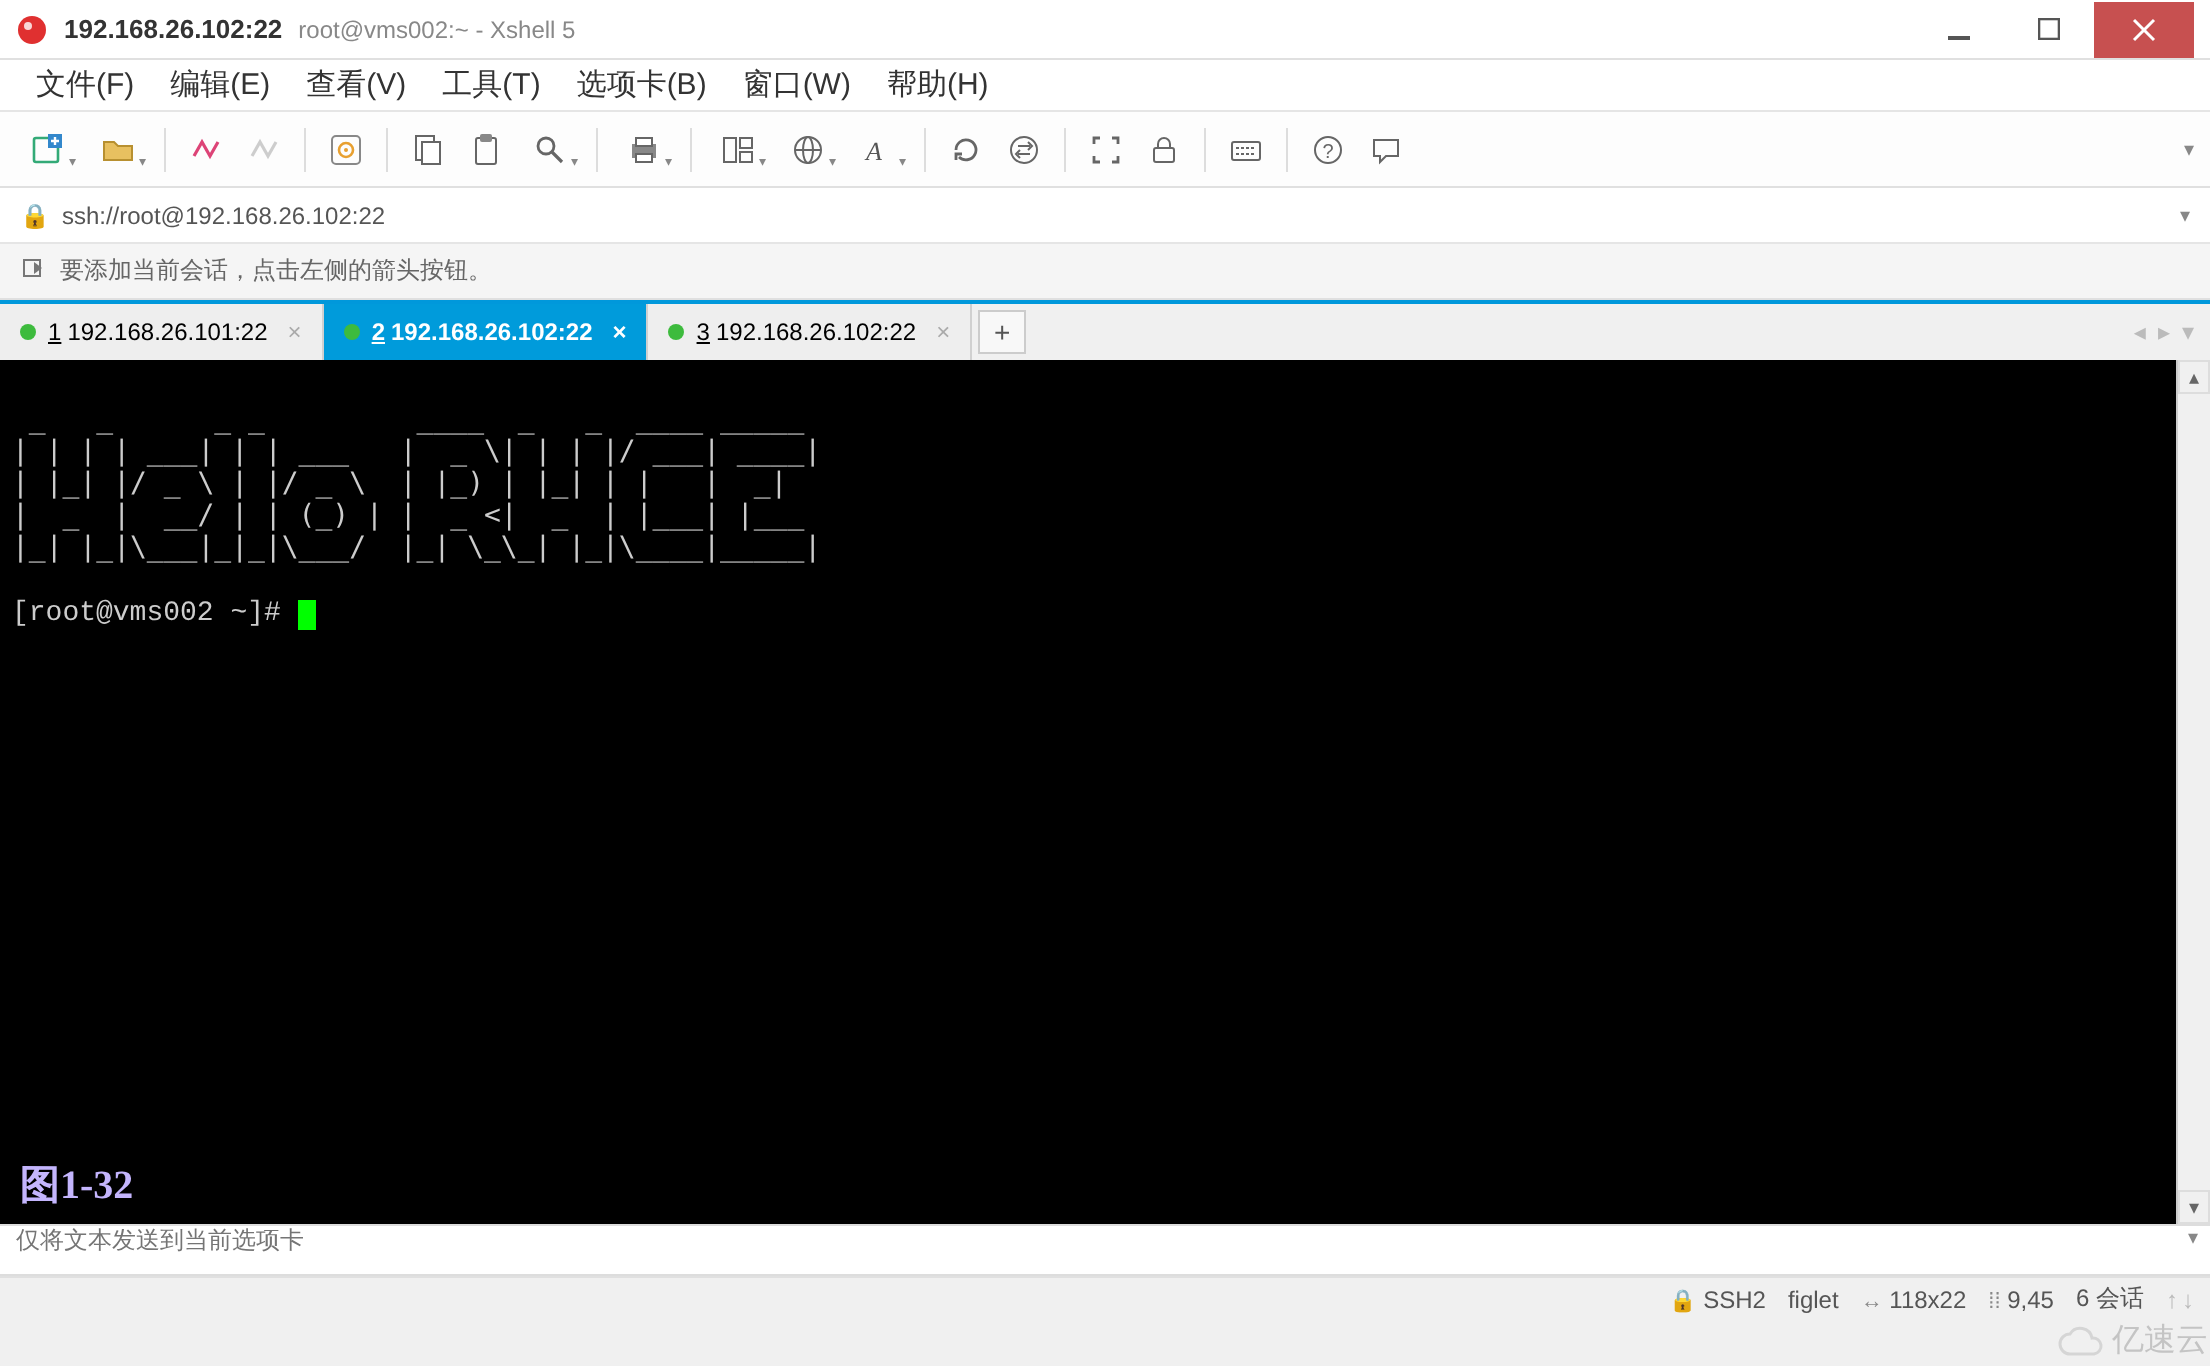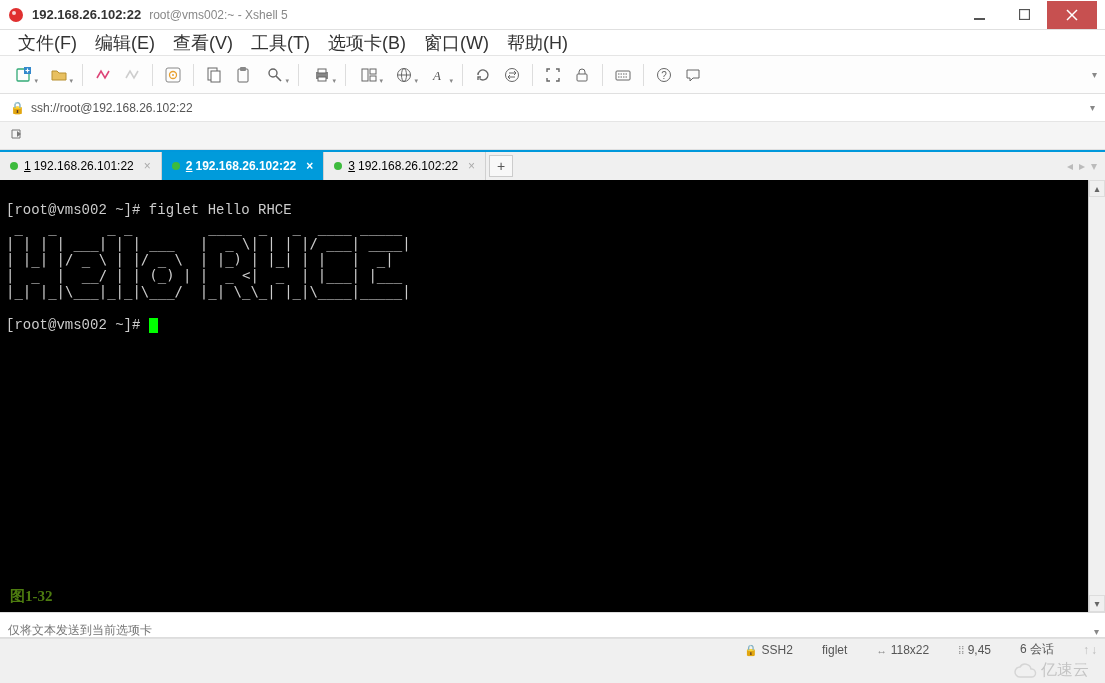--- a/index.html
+++ b/index.html
@@ -11,21 +11,21 @@
     .titlebar .title-main { font-weight: bold; font-size: 13px; color: #333; margin-right: 8px; }
     .titlebar .title-sub { color: #888; font-size: 12px; }
     .titlebar .spacer { flex: 1; }
     .win-controls { display: flex; }
     .win-btn { width: 45px; height: 28px; display: flex; align-items: center; justify-content: center; color: #555; font-size: 14px;}
     .win-btn.close { background: #c75050; color: #fff; width: 50px;}
     .win-btn.min svg, .win-btn.max svg { width:11px; height:11px;}
 
     
     .menubar { display: flex; align-items: center; height: 26px; background: #fff; border-bottom: 1px solid #e5e5e5; padding: 0 10px; gap: 2px; }
-    .menu-item { padding: 3px 8px; color: #333; font-size: 18px; }
+    .menu-item { padding: 3px 8px; color: #333; font-size: 15px; }
 
     
     .toolbar { display: flex; align-items: center; height: 38px; background: #fdfdfd; border-bottom: 1px solid #e0e0e0; padding: 0 8px; gap: 3px; }
     .tb-btn { width: 26px; height: 26px; display: flex; align-items: center; justify-content: center; color: #555; border-radius:2px;}
     .tb-btn.drop { width:32px; position:relative;}
     .tb-btn.drop::after { content:"▾"; font-size:7px; color:#888; position:absolute; right:2px; bottom:3px;}
     .tb-sep { width: 1px; height: 22px; background: #ddd; margin: 0 4px; }
     .toolbar-end { margin-left:auto; color:#888; font-size:10px;}
     .tb-btn svg { width:18px; height:18px;}
 
@@ -49,39 +49,39 @@
     .tab .tab-close { margin-left: 10px; color: #aaa; font-size: 12px; }
     .tab-add { width: 24px; display: flex; align-items: center; justify-content: center; color: #555; border:1px solid #ccc; margin:3px; background:#f8f8f8; font-size:14px;}
     .tab-nav-right { margin-left:auto; display:flex; align-items:center; padding:0 8px; color:#bbb; gap:6px;}
 
     
     .terminal-wrap { display:flex; height: 432px; }
     .terminal { flex:1; background: #000; color: #ccc; font-family: Consolas, "Courier New", monospace; font-size: 14px; padding: 4px 6px; white-space: pre; line-height: 1.25; position:relative; overflow:hidden;}
     .terminal .prompt-line { color: #ccc; }
     .ascii-art { color:#ccc; line-height:1.15; font-size:14px; letter-spacing:0px;}
     .cursor { display: inline-block; width: 9px; height: 15px; background: #00ff00; vertical-align: text-bottom; }
-    .fig-label { position:absolute; bottom:6px; left:10px; color:#4d7c0f; font-weight:bold; font-size:15px; font-family:"Microsoft YaHei";}
+    .fig-label { position:absolute; bottom:6px; left:10px; color:#c4b5fd; font-weight:bold; font-size:20px; font-family:"Microsoft YaHei";}
     .vscroll { width:17px; background:#f0f0f0; border-left:1px solid #ccc; display:flex; flex-direction:column;}
     .vscroll .arrow-up, .vscroll .arrow-down { height:17px; display:flex; align-items:center; justify-content:center; font-size:10px; color:#666; background:#f0f0f0; border:1px solid #ddd;}
     .vscroll .track { flex:1; background:#f0f0f0;}
 
     
-    .bottominput { height: 26px; background: #fff; border-top: 1px solid #ddd; border-bottom:1px solid #ddd; display: flex; align-items: flex-end; padding: 0 8px; position:relative;}
+    .bottominput { height: 26px; background: #fff; border-top: 1px solid #ddd; border-bottom:1px solid #ddd; display: flex; align-items: flex-start; padding: 0 8px; position:relative;}
     .bottominput input { border: none; outline: none; width: 100%; font-size: 12px; color: #aaa; background:transparent;}
     .bottominput .arrow-right { position:absolute; right:6px; color:#888; font-size:10px;}
 
     
     .statusbar { height: 22px; background: #f0f0f0; display: flex; align-items: center; padding: 0 8px; font-size: 12px; color: #555; border-top:1px solid #e0e0e0;}
-    .statusbar .status-group { display: flex; align-items: center; gap: 29px; margin-left:auto;}
+    .statusbar .status-group { display: flex; align-items: center; gap: 11px; margin-left:auto;}
     .statusbar .sicon { color:#888; font-size:11px;}
     .statusbar .updown { display:flex; gap:2px;}
     .statusbar .updown span { color:#bbb;}
 
     
-    .watermark { position: absolute; right: 16px; bottom: 2px; display: flex; align-items: center; opacity: 0.5; color:#999; font-size:16px; gap:4px;}
+    .watermark { position: absolute; right: 1px; bottom: 2px; display: flex; align-items: center; opacity: 0.5; color:#999; font-size:16px; gap:4px;}
     .watermark svg { width:24px; height:18px;}
   </style>
 </head>
 <body>
 
 <div class="titlebar">
   <svg class="app-icon" viewBox="0 0 16 16">
       <circle cx="8" cy="8" r="7" fill="#e03030"></circle>
       <circle cx="6" cy="6" r="2" fill="#fff" opacity="0.8"></circle>
     </svg>
@@ -252,20 +252,21 @@
   <span class="addr-drop">▾</span>
 </div>
 
 <div class="infobar">
   <span class="info-icon">
     <svg width="14" height="14" viewBox="0 0 14 14">
         <path d="M2 3h8v8H2z" fill="none" stroke="#777"></path>
         <path d="M7 4l4 3-4 3" fill="#777"></path>
       </svg>
   </span>
+  <span>要添加当前会话，点击左侧的箭头按钮。</span>
 </div>
 
 <div class="tabstrip-outer">
 <div class="tabstrip">
   <div class="tab">
     <span class="dot"></span>
     <span class="tab-num">1</span>
     <span>192.168.26.101:22</span>
     <span class="tab-close">×</span>
   </div>
@@ -285,21 +286,20 @@
   <div class="tab-nav-right">
     <span>◂</span>
     <span>▸</span>
     <span>▾</span>
   </div>
 </div>
 </div>
 
 <div class="terminal-wrap">
   <div class="terminal">
-<span class="prompt-line">[root@vms002 ~]# figlet Hello RHCE</span>
 <pre class="ascii-art"> _   _      _ _         ____  _   _  ____ _____
 | | | | ___| | | ___   |  _ \| | | |/ ___| ____|
 | |_| |/ _ \ | |/ _ \  | |_) | |_| | |   |  _|
 |  _  |  __/ | | (_) | |  _ &lt;|  _  | |___| |___
 |_| |_|\___|_|_|\___/  |_| \_\_| |_|\____|_____|</pre>
 <span><span>[root@vms002 ~]# </span><span class="cursor"></span></span>
     <div class="fig-label">图1-32</div>
   </div>
   <div class="vscroll">
     <div class="arrow-up">▴</div>

